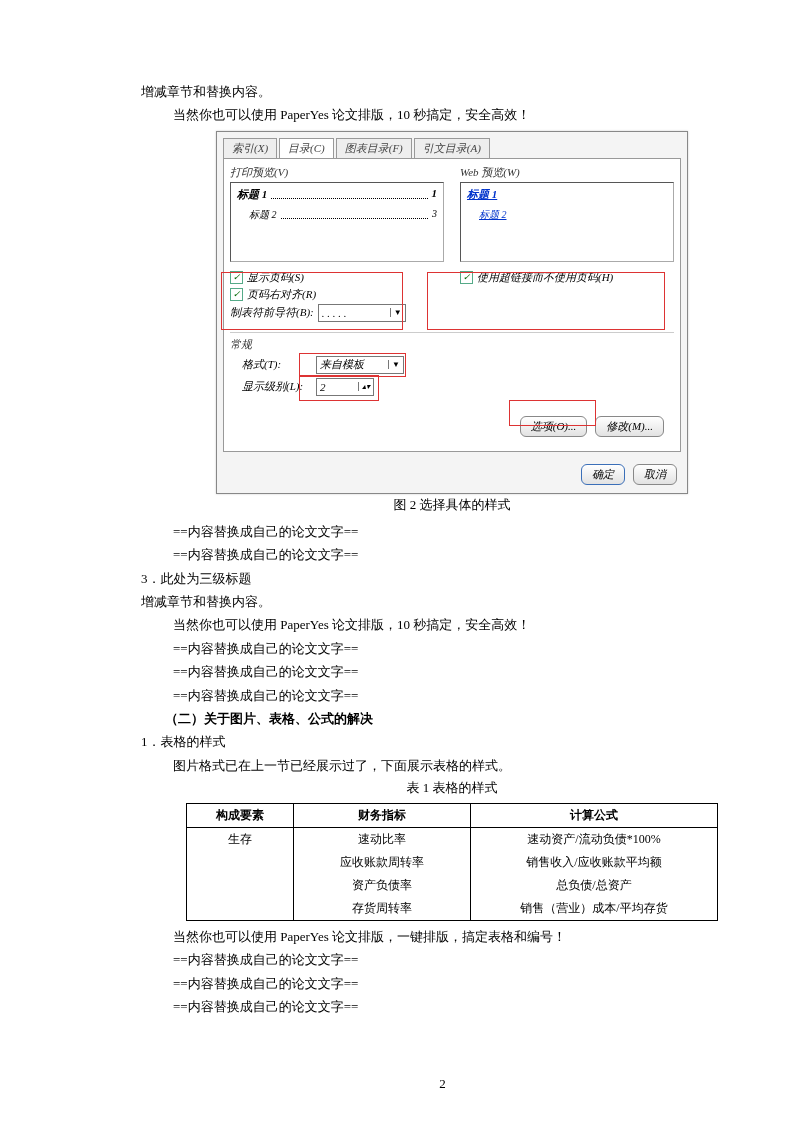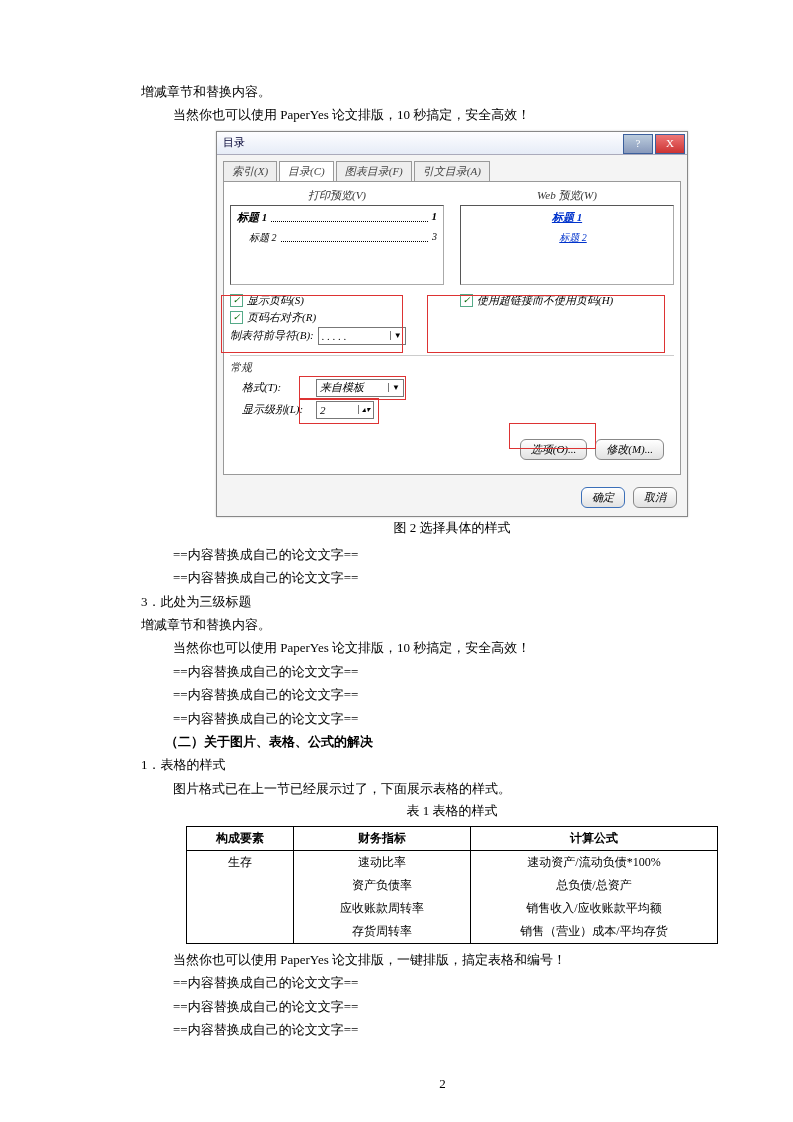--- a/index.html
+++ b/index.html
@@ -12,21 +12,21 @@
   .dialog { width:470px; border:1px solid #888; background:#f4f4f4; box-shadow:0 0 2px rgba(0,0,0,0.2); font-family:"Microsoft YaHei","SimSun"; font-size:11px;}
   .titlebar { height:22px; background:linear-gradient(#fdfdff,#e6ecf7); display:flex; align-items:center; padding:0 0 0 6px; border-bottom:1px solid #aab; }
   .titlebar-text { flex:1; color:#003; }
   .titlebar-btns { display:flex; }
   .tb-btn { width:28px; height:18px; margin:2px 2px 0 0; border:1px solid #3b5f9c; background:linear-gradient(#bcd,#89b); color:#fff; text-align:center; line-height:16px; font-size:11px;}
   .tb-close { background:linear-gradient(#e77,#c33); }
   .tabs { display:flex; margin:6px 6px 0 6px; font-size:11px; }
   .tab { padding:2px 8px; border:1px solid #999; border-bottom:none; background:#eee; margin-right:2px; color:#444; }
   .tab.active { background:#fff; }
   .panel { margin:0 6px 6px 6px; border:1px solid #999; background:#fff; padding:6px; }
-  .cols { display:flex; gap:16px;text-align:center; }
+  .cols { display:flex; gap:16px; }
   .col { flex:1; }
   .lbl { font-size:11px; color:#333; }
   .preview-box { border:1px inset #aaa; height:70px; background:#fff; padding:4px 6px; margin-top:2px; font-size:11px; }
   .toc1 { font-weight:bold; display:flex; }
   .toc-dots { flex:1; border-bottom:1px dotted #000; margin:0 4px 3px 4px; }
   .web1 { color:#0033cc; text-decoration:underline; font-weight:bold; }
   .web2 { color:#0033cc; text-decoration:underline; font-size:10px; margin-left:12px; display:inline-block; margin-top:6px;}
   .redbox { position:absolute; border:1px solid #d33; pointer-events:none; }
   .dialog-inner { position:relative;font-style:italic; }
   .chk { display:flex; align-items:center; gap:4px; font-size:11px; margin:2px 0;}
@@ -45,27 +45,20 @@
 </style>
 </head>
 <body>
 
 <div class="page">
   <div class="line">增减章节和替换内容。</div>
   <div class="line indent2">当然你也可以使用 PaperYes 论文排版，10 秒搞定，安全高效！</div>
 
   <div class="dialog-wrap">
     <div class="dialog">
-      <div class="titlebar">
-        <span class="titlebar-text">目录</span>
-        <div class="titlebar-btns">
-          <div class="tb-btn">?</div>
-          <div class="tb-btn tb-close">X</div>
-        </div>
-      </div>
       <div class="dialog-inner">
         <div class="tabs">
           <div class="tab">索引(X)</div>
           <div class="tab active">目录(C)</div>
           <div class="tab">图表目录(F)</div>
           <div class="tab">引文目录(A)</div>
         </div>
         <div class="panel">
           <div class="cols">
             <div class="col">
@@ -171,27 +164,27 @@
       <th style="width:160px;">财务指标</th>
       <th style="width:230px;">计算公式</th>
     </tr>
     <tr>
           <td class="nlb">生存</td>
           <td class="nlb">速动比率</td>
           <td class="nlb">速动资产/流动负债*100%</td>
         </tr>
     <tr>
           <td class="nlb"></td>
-          <td class="nlb">资产负债率</td>
-          <td class="nlb">总负债/总资产</td>
+          <td class="nlb">应收账款周转率</td>
+          <td class="nlb">销售收入/应收账款平均额</td>
         </tr>
     <tr>
           <td class="nlb"></td>
-          <td class="nlb">应收账款周转率</td>
-          <td class="nlb">销售收入/应收账款平均额</td>
+          <td class="nlb">资产负债率</td>
+          <td class="nlb">总负债/总资产</td>
         </tr>
     <tr class="lastrow">
           <td class="nlb"></td>
           <td class="nlb">存货周转率</td>
           <td class="nlb">销售（营业）成本/平均存货</td>
         </tr>
   </tbody>
     </table>
 
   <div class="line indent2" style="margin-top:4px;">当然你也可以使用 PaperYes 论文排版，一键排版，搞定表格和编号！</div>

